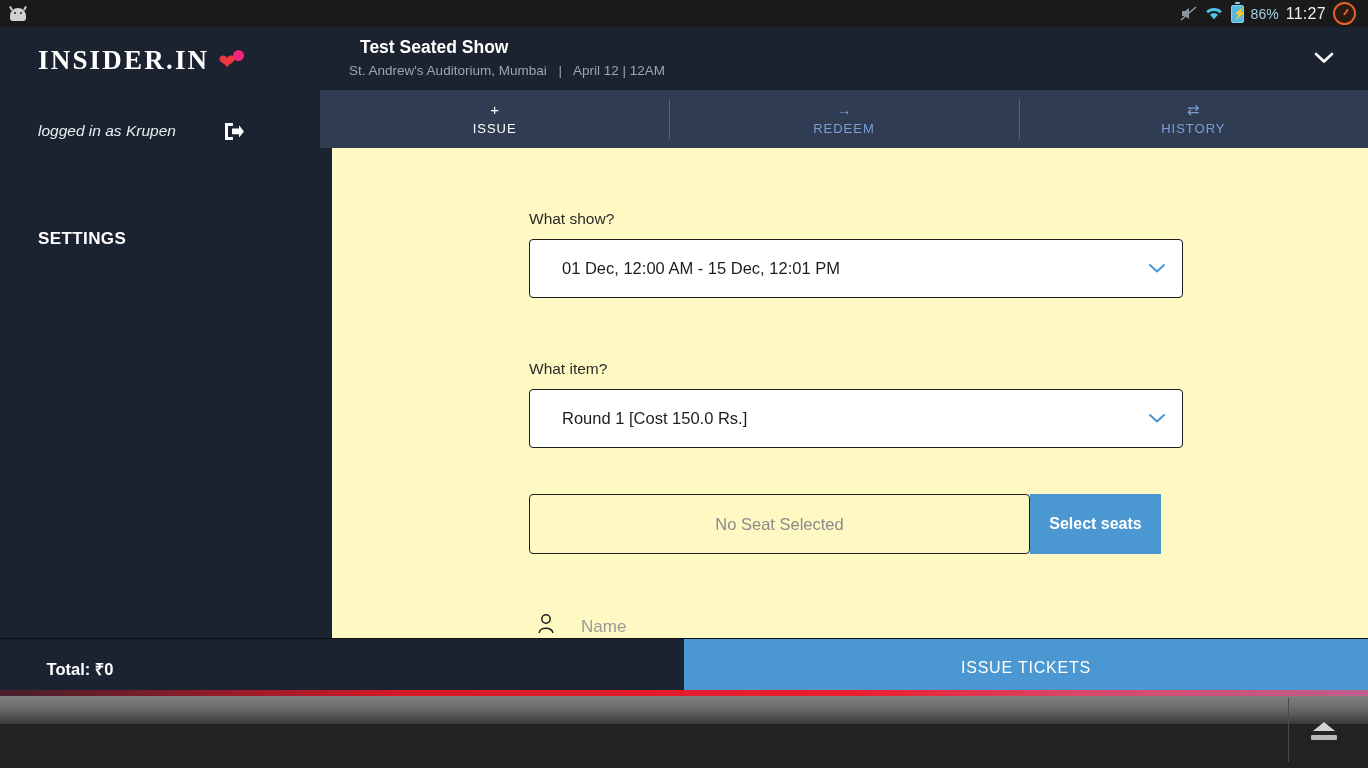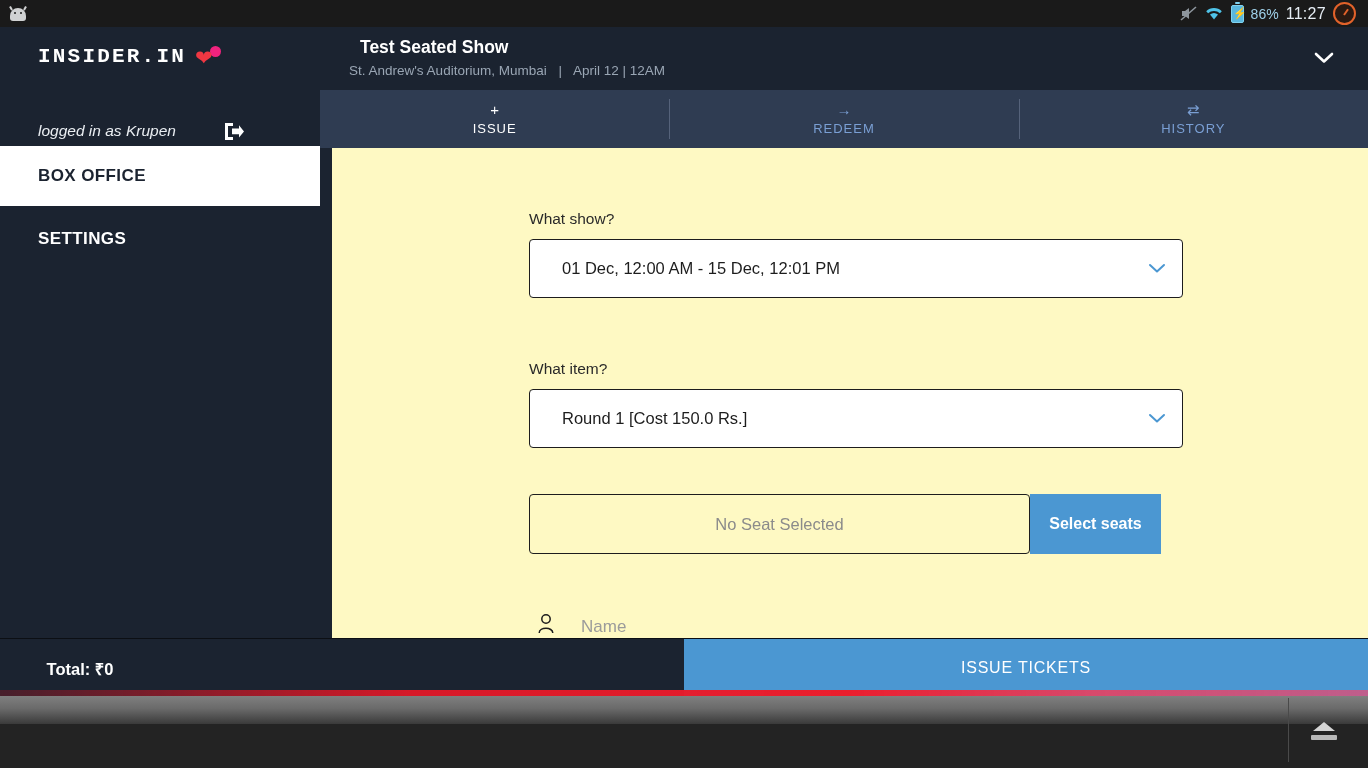--- a/index.html
+++ b/index.html
@@ -92,23 +92,23 @@
   .sidebar {
     position: absolute; left: 0; top: 27px;
     width: 320px; height: 611px;
     background: #1b2330;
   }
   .logo {
     position: absolute; left: 38px; top: 18px;
     display: flex; align-items: center; gap: 9px;
   }
   .logo-text {
-    color: #ffffff; font-size: 21px; font-weight: bold;
+    color: #ffffff; font-size: 27px; font-weight: bold;
     letter-spacing: 2.2px;
-    font-family: Liberation Mono, monospace;
+    font-family: Liberation Serif, serif;
   }
   .logo-heart { position: relative; width: 26px; height: 22px; }
   .logo-heart .blob {
     position: absolute; right: 0px; top: 0px;
     width: 11px; height: 11px; border-radius: 50%;
     background: #f0237e;
   }
   .logo-heart .hrt {
     position: absolute; left: 0; top: 3px;
     width: 20px; height: 18px;
@@ -391,23 +391,20 @@
     <div class="loggedin-row">
       <span class="loggedin-text">logged in as Krupen</span>
       <span class="logout-btn">
         <svg width="22" height="19" viewBox="0 0 22 19">
           <path d="M2 1 h8 v3 h-5 v11 h5 v3 H2 z" fill="#ffffff"></path>
           <path d="M9 6.5 h7 V3.2 L21 9.4 L16 15.6 V12.3 H9 z" fill="#ffffff"></path>
         </svg>
       </span>
     </div>
 
-    <div class="nav-item active">
-      <span>BOX OFFICE</span>
-    </div>
     <div class="nav-item inactive">
       <span>SETTINGS</span>
     </div>
   </div>
 
   <div class="header">
     <div class="header-title">Test Seated Show</div>
     <div class="header-sub">
       <span>St. Andrew's Auditorium, Mumbai</span>
       <span class="sep">|</span>

